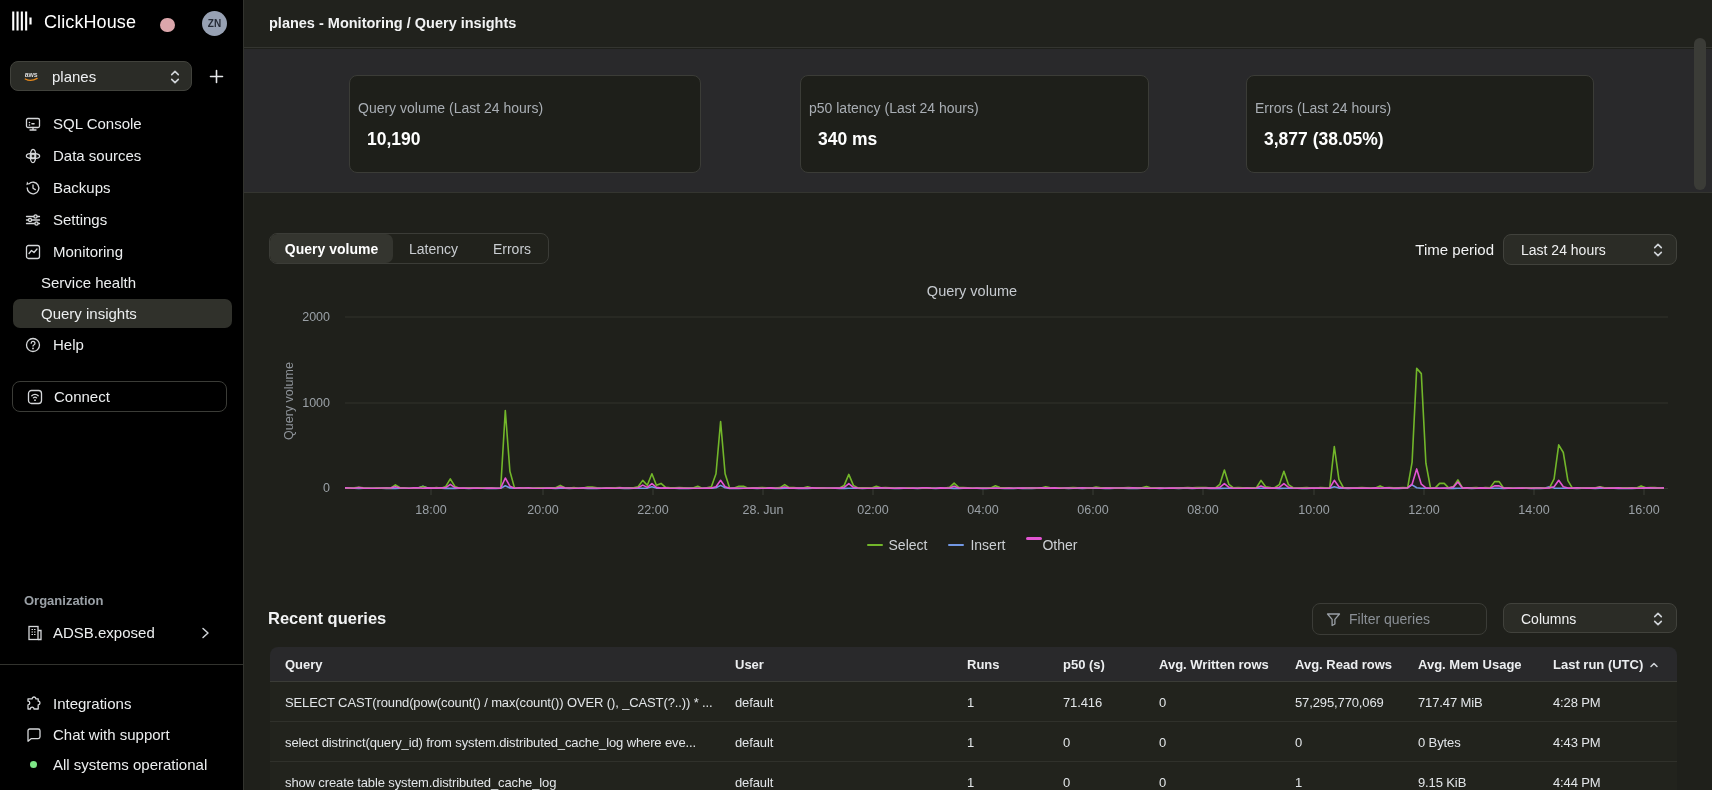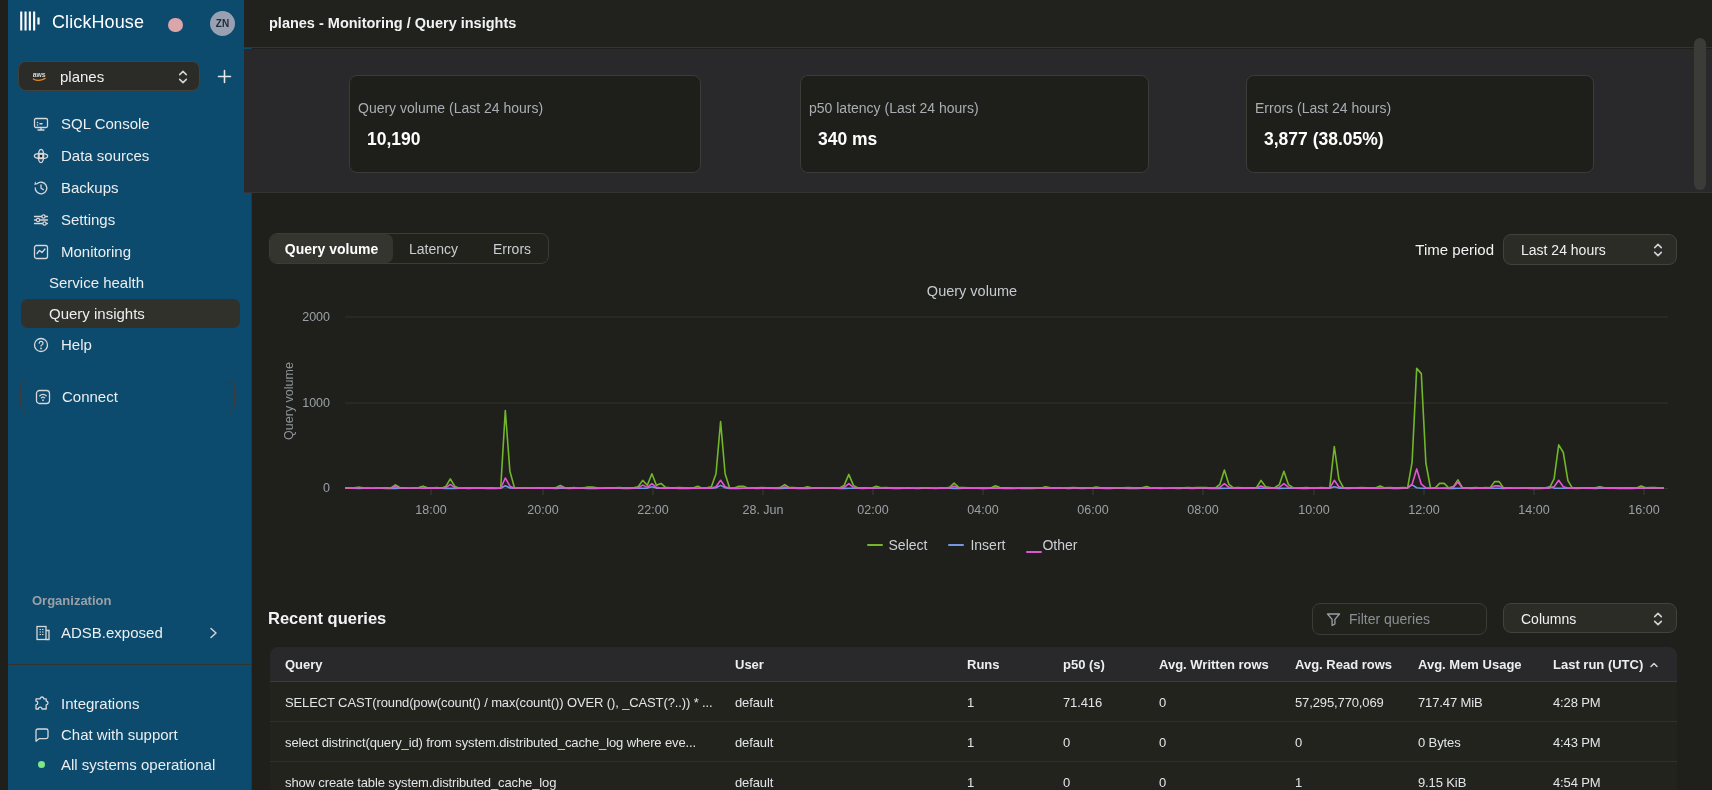--- a/index.html
+++ b/index.html
@@ -1,21 +1,21 @@
 <!DOCTYPE html>
 <html><head><meta charset="utf-8">
 <style>
 * { margin:0; padding:0; box-sizing:border-box; }
 html,body { width:1712px; height:790px; overflow:hidden; background:#1f201b;
   font-family:"Liberation Sans", sans-serif; }
 .abs { position:absolute; }
 #page { position:relative; width:1712px; height:790px; }
 
 
-#sidebar { left:0; top:0; width:244px; height:790px; background:#0c4a6e; border-right:1px solid #32332e;margin-left:8px; }
+#sidebar { left:0; top:0; width:244px; height:790px; background:#000000; border-right:1px solid #32332e; }
 .navlabel { position:absolute; left:53px; font-size:15px; color:#eceeef; line-height:16px; }
 .navicon { position:absolute; left:25px; width:16px; height:16px; color:#d6d8da; }
 
 
 #topbar { left:244px; top:0; width:1468px; height:48px; background:#21221d; border-bottom:1px solid #343530; }
 #section { left:244px; top:49px; width:1468px; height:144px; background:#29292b; border-bottom:1px solid #343530; }
 .card { position:absolute; top:26px; height:98px; background:#1e1f1a; border:1px solid #3b3c37; border-radius:8px; }
 .card .t { position:absolute; left:8px; top:24px; font-size:14px; color:#a9aeb4; }
 .card .v { position:absolute; left:17px; top:53px; font-size:17.5px; font-weight:700; color:#fff; }
 
@@ -223,21 +223,21 @@
 <div class="abs" style="left:244px;top:537px;width:1456px;height:18px">
   <div style="display:flex;justify-content:center;gap:21px;align-items:center;height:16px">
     <span style="display:flex;align-items:center;gap:6px">
           <span style="width:16px;height:2.5px;border-radius:2px;background:#72b62a"></span>
           <span style="font-size:14px;color:#ccd0d4">Select</span>
         </span>
     <span style="display:flex;align-items:center;gap:6px">
           <span style="width:16px;height:2.5px;border-radius:2px;background:#7297e3"></span>
           <span style="font-size:14px;color:#ccd0d4">Insert</span>
         </span>
-    <span style="display:flex;align-items:flex-end;">
+    <span style="display:flex;align-items:flex-start;">
           <span style="width:16px;height:2.5px;border-radius:2px;background:#e255d2"></span>
           <span style="font-size:14px;color:#ccd0d4">Other</span>
         </span>
   </div>
 </div>
 
 <div class="abs" style="left:268px;top:609px;font-size:16.5px;font-weight:700;color:#f2f3f4">Recent queries</div>
 <div class="abs" style="left:1312px;top:603px;width:175px;height:32px;background:#21221c;border:1px solid #3b3c37;border-radius:8px">
   <svg class="abs" style="left:13px;top:7.5px" width="15" height="15" viewBox="0 0 15 15" fill="none" stroke="#9aa0a6" stroke-width="1.3">
     <path d="M1.5 2 h12 l-4.6 5.4 v4.6 l-2.8 1.5 v-6.1 Z" stroke-linejoin="round"></path>
@@ -285,18 +285,18 @@
   <div class="td" style="left:1283px">4:43 PM</div>
 </div>
 <div class="row" style="top:762px;height:28px;border-bottom:none">
   <div class="td" style="left:15px">show create table system.distributed_cache_log</div>
   <div class="td" style="left:465px">default</div>
   <div class="td" style="left:697px">1</div>
   <div class="td" style="left:793px">0</div>
   <div class="td" style="left:889px">0</div>
   <div class="td" style="left:1025px">1</div>
   <div class="td" style="left:1148px">9.15 KiB</div>
-  <div class="td" style="left:1283px">4:54 PM</div>
+  <div class="td" style="left:1283px">4:44 PM</div>
 </div>
 
 <div class="abs" style="left:1694px;top:38px;width:12px;height:152px;border-radius:6px;background:#3b3c37"></div>
 
 </div>
 
 </body></html>

